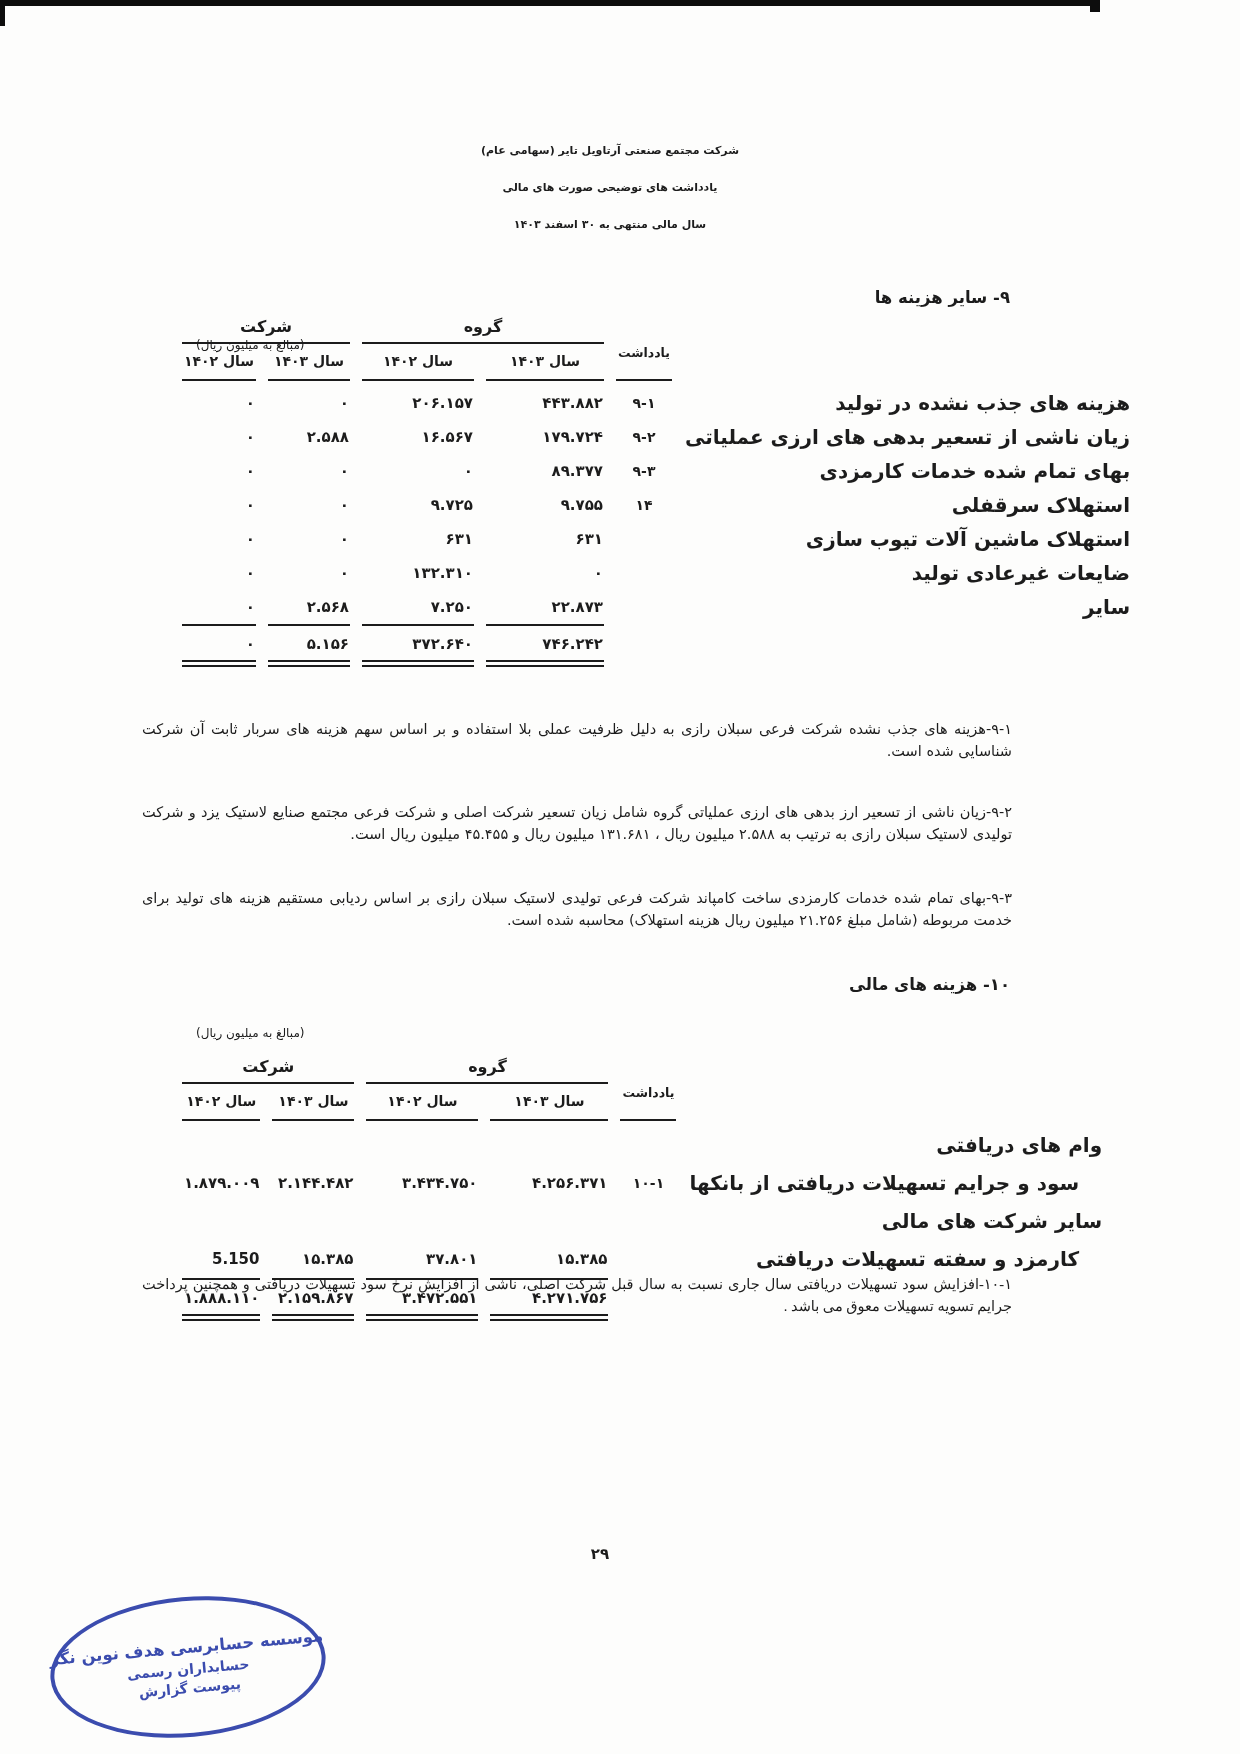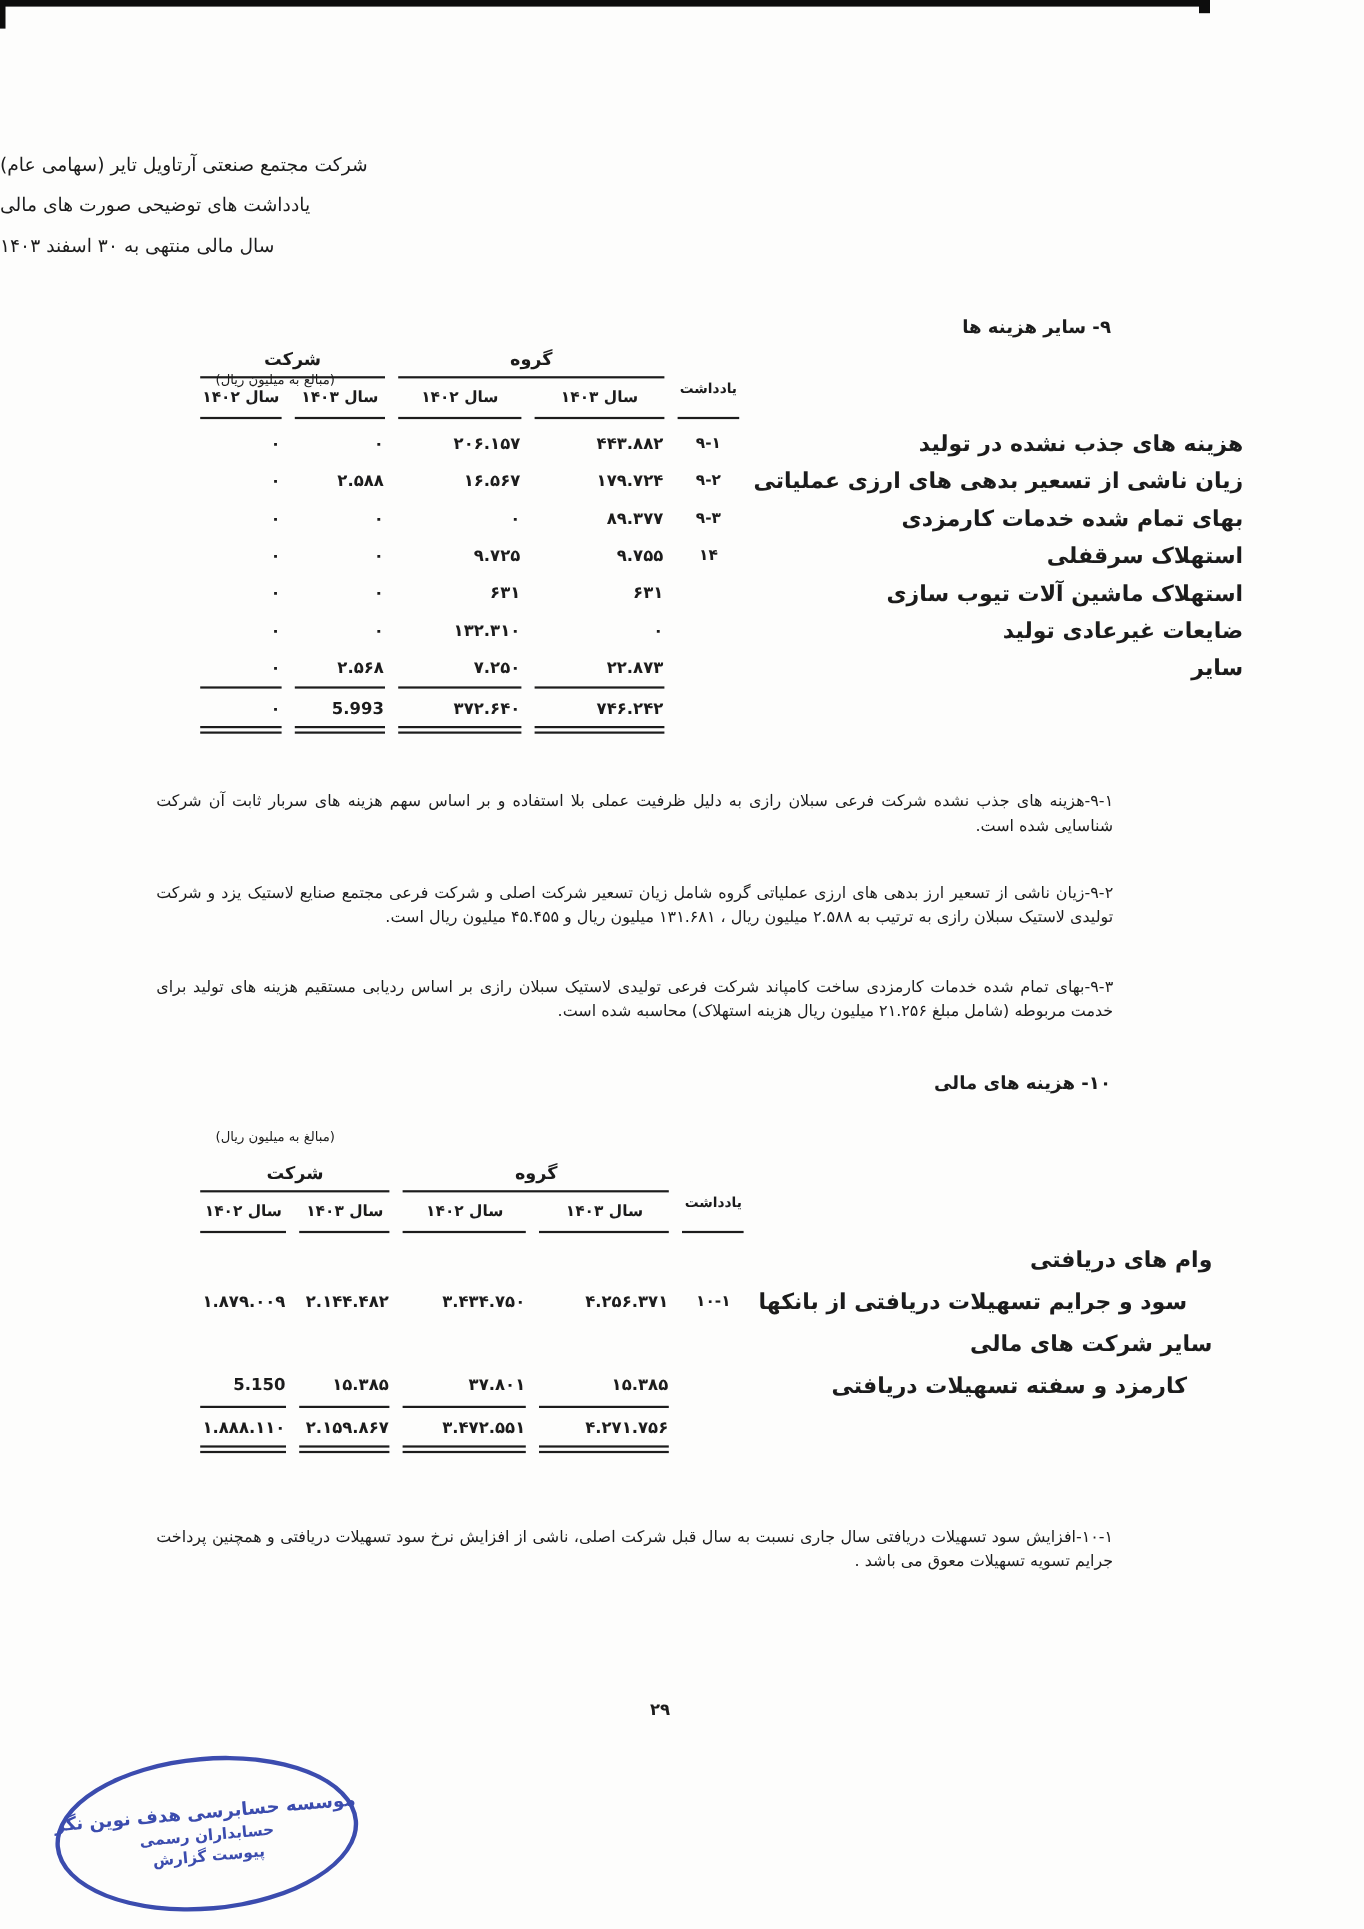--- a/index.html
+++ b/index.html
@@ -28,23 +28,23 @@
     width: 10px; height: 12px; background: #0d0d0d;
   }
   .edge-left {
     position: absolute; left: 0; top: 0;
     width: 5px; height: 26px; background: #0d0d0d;
   }
 
   .doc-header {
     position: absolute;
     left: 0; right: 20px; top: 132px;
-    text-align: left;
-    font-weight: 400;
-    font-size: 17px;
+    text-align: center;
+    font-weight: 700;
+    font-size: 11px;
     line-height: 37px;
   }
 
   .section-title {
     position: absolute;
     right: 230px;
     font-weight: 700;
     font-size: 16.5px;
     white-space: nowrap;
   }
@@ -127,21 +127,21 @@
     right: 228px;
     width: 870px;
     font-size: 14.5px;
     line-height: 22px;
     text-align: justify;
     text-align-last: right;
   }
   .note-9-1 { top: 703px; }
   .note-9-2 { top: 786px; }
   .note-9-3 { top: 872px; }
-  .note-10-1 { top: 1372px; }
+  .note-10-1 { top: 1258px; font-family: Liberation Serif, serif; }
 
   .page-number {
     position: absolute;
     left: 0; right: 0; top: 1516px;
     text-align: center;
     padding-right: 40px;
     font-size: 15px;
     font-weight: 700;
     margin-top: 29px;
   }
@@ -260,21 +260,21 @@
       <td class="num">۲۲.۸۷۳</td>
       <td class="num">۷.۲۵۰</td>
       <td class="num">۲.۵۶۸</td>
       <td class="num">۰</td>
     </tr>
     <tr class="total-row">
       <td class="lbl"></td>
       <td class="note-num"></td>
       <td class="num">۷۴۶.۲۴۲</td>
       <td class="num">۳۷۲.۶۴۰</td>
-      <td class="num">5.993</td>
+      <td class="num">۵.۱۵۶</td>
       <td class="num">۰</td>
     </tr>
   </tbody>
     </table>
 
   <p class="note-para note-9-1">۹-۱-هزینه های جذب نشده شرکت فرعی سبلان رازی به دلیل ظرفیت عملی بلا استفاده و بر اساس سهم هزینه های سربار ثابت آن شرکت شناسایی شده است.</p>
   <p class="note-para note-9-2">۹-۲-زیان ناشی از تسعیر ارز بدهی های ارزی عملیاتی گروه شامل زیان تسعیر شرکت اصلی و شرکت فرعی مجتمع صنایع لاستیک یزد و شرکت تولیدی لاستیک سبلان رازی به ترتیب به ۲.۵۸۸ میلیون ریال ، ۱۳۱.۶۸۱ میلیون ریال و ۴۵.۴۵۵ میلیون ریال است.</p>
   <p class="note-para note-9-3">۹-۳-بهای تمام شده خدمات کارمزدی ساخت کامپاند شرکت فرعی تولیدی لاستیک سبلان رازی بر اساس ردیابی مستقیم هزینه های تولید برای خدمت مربوطه (شامل مبلغ ۲۱.۲۵۶ میلیون ریال هزینه استهلاک) محاسبه شده است.</p>
 
   <div class="section-title sec10-title">۱۰- هزینه های مالی</div>

